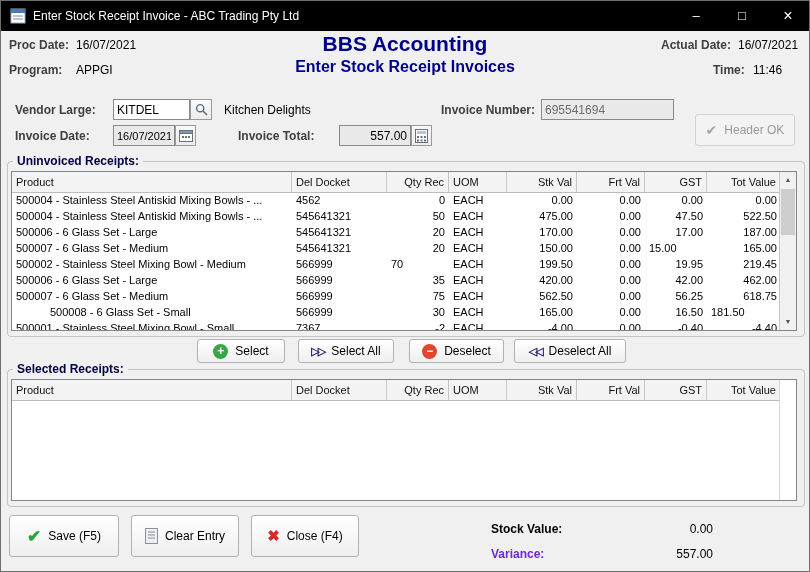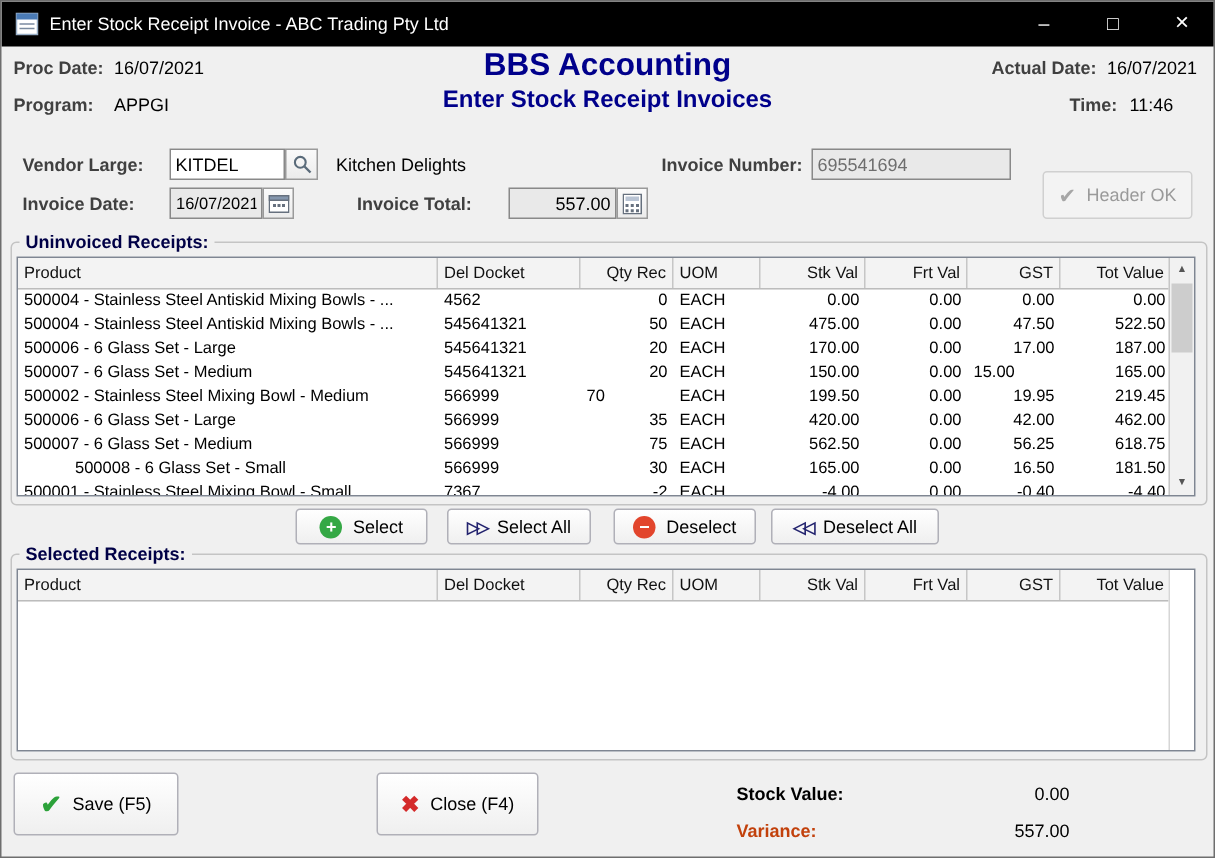--- a/index.html
+++ b/index.html
@@ -215,21 +215,21 @@
           <div class="cell" style="width: 74px; text-align: right;">618.75</div>
         </div>
         <div class="grid-row">
           <div class="cell" style="width: 280px; text-align: left; padding-left: 38px;">500008 - 6 Glass Set - Small</div>
           <div class="cell" style="width: 95px; text-align: left;">566999</div>
           <div class="cell" style="width: 62px; text-align: right;">30</div>
           <div class="cell" style="width: 58px; text-align: left;">EACH</div>
           <div class="cell" style="width: 70px; text-align: right;">165.00</div>
           <div class="cell" style="width: 68px; text-align: right;">0.00</div>
           <div class="cell" style="width: 62px; text-align: right;">16.50</div>
-          <div class="cell" style="width: 74px; text-align: right;">181.50</div>
+          <div class="cell" style="width: 74px; ">181.50</div>
         </div>
         <div class="grid-row">
           <div class="cell" style="width: 280px; text-align: left;">500001 - Stainless Steel Mixing Bowl - Small</div>
           <div class="cell" style="width: 95px; text-align: left;">7367</div>
           <div class="cell" style="width: 62px; text-align: right;">-2</div>
           <div class="cell" style="width: 58px; text-align: left;">EACH</div>
           <div class="cell" style="width: 70px; text-align: right;">-4.00</div>
           <div class="cell" style="width: 68px; text-align: right;">0.00</div>
           <div class="cell" style="width: 62px; text-align: right;">-0.40</div>
           <div class="cell" style="width: 74px; text-align: right;">-4.40</div>
@@ -268,22 +268,31 @@
         <div class="hcell" style="width: 62px; text-align: right;">GST</div>
         <div class="hcell" style="width: 74px; text-align: right;">Tot Value</div>
       </div>
       <div class="grid-body"></div>
     </div>
 
   <div class="btn" style="left:8px; top:514px; width:110px; height:42px;">
     <span class="check-green">✔</span>
     <span>Save (F5)</span>
   </div>
+  <div class="btn" style="left:130px; top:514px; width:108px; height:42px;">
+    <svg width="13" height="16" viewBox="0 0 13 16">
+      <rect x="0.5" y="0.5" width="12" height="15" fill="#eceef2" stroke="#8a8f9a"></rect>
+      <line x1="3" y1="4" x2="10" y2="4" stroke="#8a8f9a"></line>
+      <line x1="3" y1="7" x2="10" y2="7" stroke="#8a8f9a"></line>
+      <line x1="3" y1="10" x2="10" y2="10" stroke="#8a8f9a"></line>
+    </svg>
+    <span>Clear Entry</span>
+  </div>
   <div class="btn" style="left:250px; top:514px; width:108px; height:42px;">
     <span class="cross-red">✖</span>
     <span>Close (F4)</span>
   </div>
   <span class="lbl" style="left:490px; top:521px; color:#000;">Stock Value:</span>
   <span class="val" style="left:600px; top:521px; width:112px; text-align:right;">0.00</span>
-  <span class="lbl" style="left:490px; top:546px; color:#c2410c;">Variance:</span>
+  <span class="lbl" style="left:490px; top:546px; color:#6d28d9;">Variance:</span>
   <span class="val" style="left:600px; top:546px; width:112px; text-align:right;">557.00</span>
 
 </div>
 
 </body></html>

